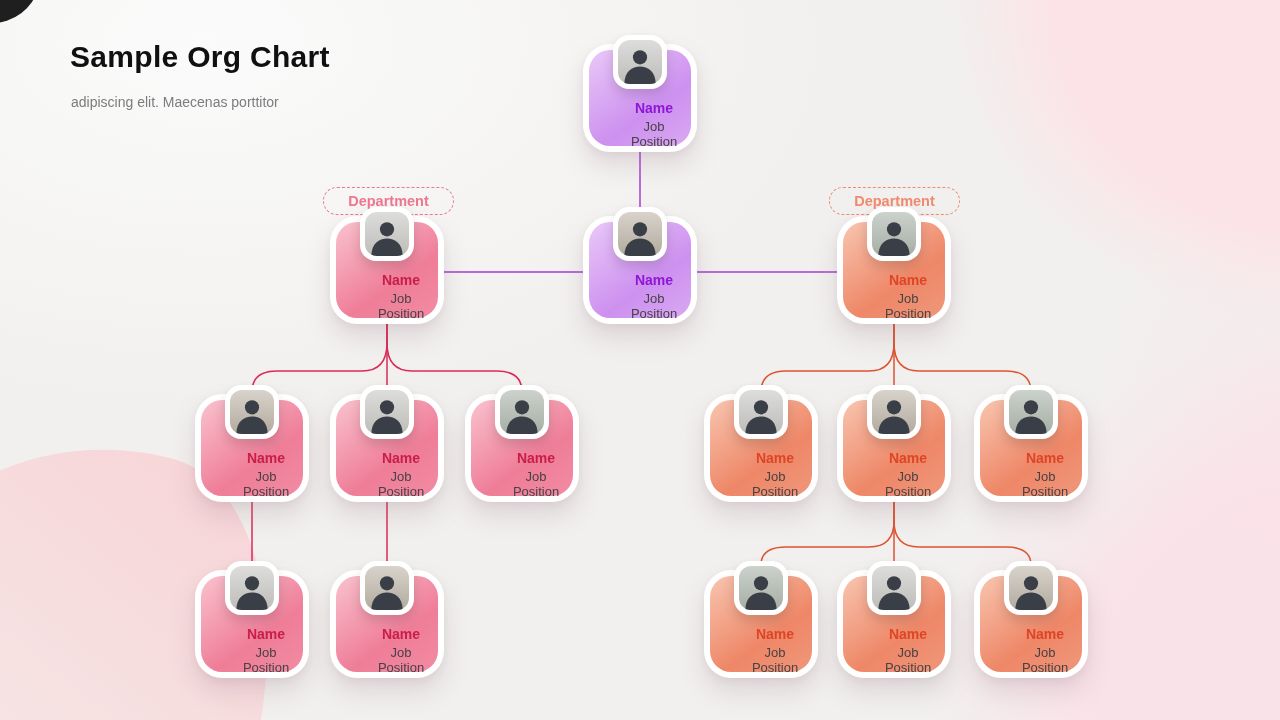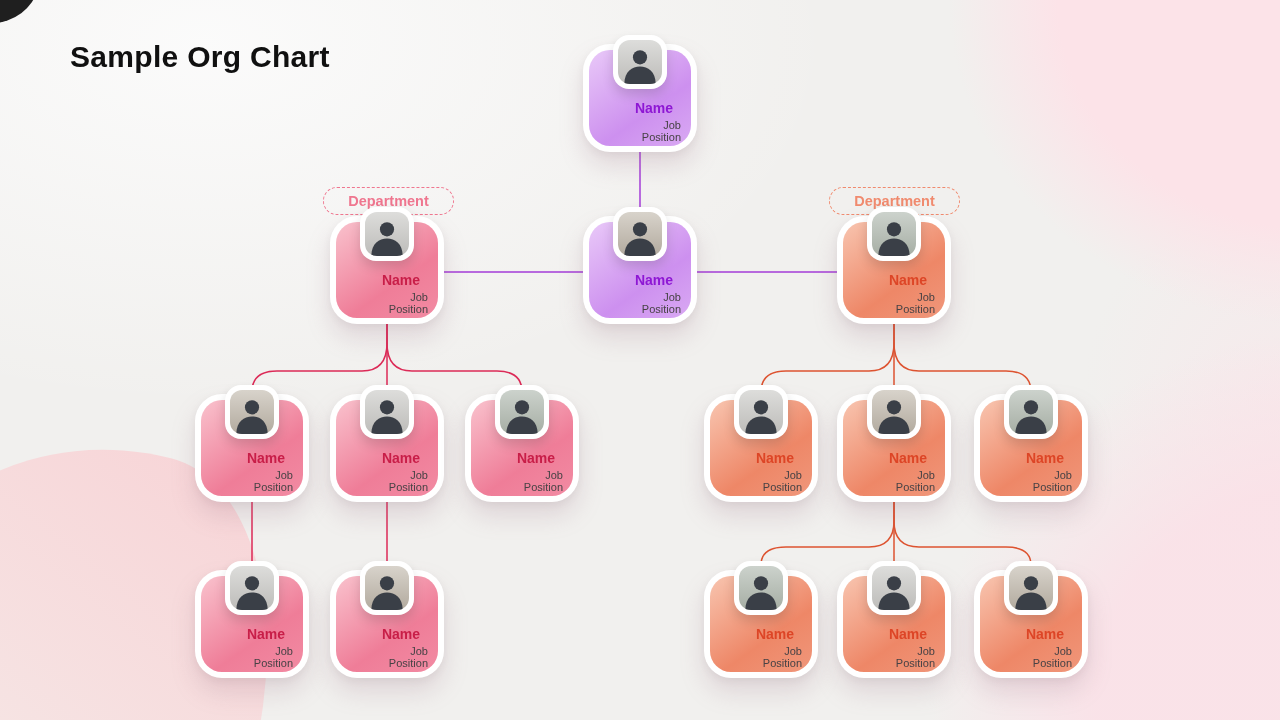--- a/index.html
+++ b/index.html
@@ -69,31 +69,32 @@
   .img{width:44px;height:44px;border-radius:12px;overflow:hidden;display:flex;align-items:flex-end;justify-content:center;}
   .av-a{background:linear-gradient(180deg,#dddddb,#bdbcb9);}
   .av-b{background:linear-gradient(180deg,#d8d3cb,#b2aa9e);}
   .av-c{background:linear-gradient(180deg,#ccd2cc,#a6aea4);}
   .sil{width:40px;height:40px;fill:#3a3f47;display:block;}
   .txt{position:absolute;left:0;right:16px;top:56px;text-align:center;padding-left:44px;}
   .nm{font-size:14px;font-weight:700;margin-bottom:3px;}
   .theme-purple .nm{color:var(--purple-name);}
   .theme-pink   .nm{color:var(--pink-name);}
   .theme-salmon .nm{color:var(--salmon-name);}
-  .pos{font-size:11px;color:var(--position-text);text-align:right;}
+  .pos{font-size:13px;color:var(--position-text);}
 </style>
 </head>
 <body>
 
 <div class="bg-soft"></div>
 <div class="blob-bl"></div>
 <div class="corner-dark"></div>
 
 <div class="title">Sample Org Chart</div>
 <div class="subtitle">
+  <div>adipiscing elit. Maecenas porttitor</div>
 </div>
 
 <div class="dept dept-left">Department</div>
 <div class="dept dept-right">Department</div>
 
 <svg class="wires" width="1280" height="720" viewBox="0 0 1280 720">
   <path class="ln-purple" d="M640,152 V216"></path>
   <path class="ln-purple" d="M444,272 H583"></path>
   <path class="ln-purple" d="M697,272 H837"></path>
 

